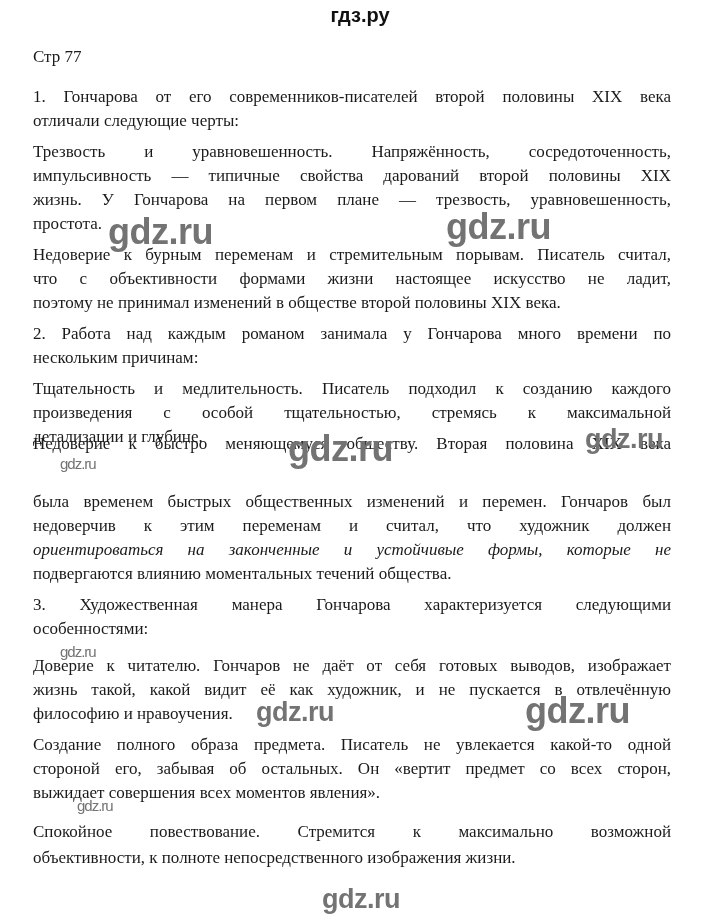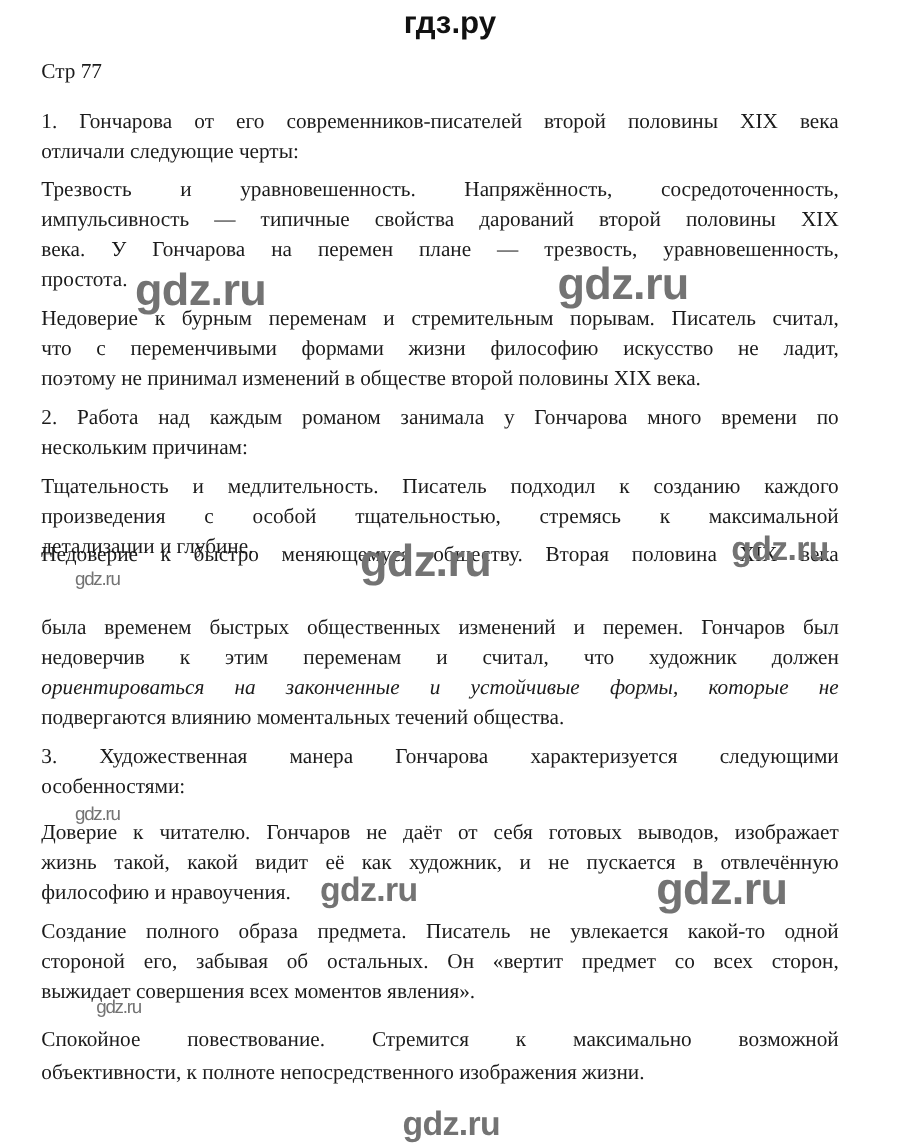--- a/index.html
+++ b/index.html
@@ -1,40 +1,40 @@
 <!DOCTYPE html>
 <html><head>
 <meta charset="utf-8">
 <style>
   html,body{margin:0;padding:0;background:#fff;}
   body{width:720px;height:918px;position:relative;overflow:hidden;font-family:"Liberation Serif","DejaVu Serif",serif;color:#1a1a1a;}
-  .header{position:absolute;left:0;top:0;width:720px;text-align:center;font-family:"Liberation Sans","DejaVu Sans",sans-serif;font-weight:bold;font-size:25px;top:4px;color:#111;}
+  .header{position:absolute;left:0;top:0;width:720px;text-align:center;font-family:"Liberation Sans","DejaVu Sans",sans-serif;font-weight:bold;font-size:20px;top:4px;color:#111;}
   .page{position:absolute;left:33px;top:130px;font-size:17px;}
   .line{position:absolute;left:33px;width:638px;font-size:17px;line-height:22px;white-space:nowrap;}
   .just{text-align:justify;text-align-last:justify;white-space:normal;}
   .wm{position:absolute;font-family:"Liberation Sans","DejaVu Sans",sans-serif;font-weight:bold;color:#737373;letter-spacing:-0.5px;}
   .wm-big{font-size:36px;}
   .wm-med{font-size:27px;}
   .wm-small{font-size:15px;font-weight:normal;letter-spacing:-1px;}
 </style>
 </head>
 <body>
 
 <div class="header">гдз.ру</div>
 <div class="page" id="page-label" style="top: 47px;">Стр 77</div>
 
 <div id="content">
     <div class="line just" style="top: 86px;">1. Гончарова от его современников-писателей второй половины XIX века</div>
     <div class="line" style="top: 110px;">отличали следующие черты:</div>
     <div class="line just" style="top: 141px;">Трезвость и уравновешенность. Напряжённость, сосредоточенность,</div>
     <div class="line just" style="top: 165px;">импульсивность — типичные свойства дарований второй половины XIX</div>
-    <div class="line just" style="top: 189px;">века. У Гончарова на перемен плане — трезвость, уравновешенность,</div>
+    <div class="line just" style="top: 189px;">жизнь. У Гончарова на первом плане — трезвость, уравновешенность,</div>
     <div class="line" style="top: 213px;">простота.</div>
     <div class="line just" style="top: 244px;">Недоверие к бурным переменам и стремительным порывам. Писатель считал,</div>
-    <div class="line just" style="top: 268px;">что с переменчивыми формами жизни философию искусство не ладит,</div>
+    <div class="line just" style="top: 268px;">что с объективности формами жизни настоящее искусство не ладит,</div>
     <div class="line" style="top: 292px;">поэтому не принимал изменений в обществе второй половины XIX века.</div>
     <div class="line just" style="top: 323px;">2. Работа над каждым романом занимала у Гончарова много времени по</div>
     <div class="line" style="top: 347px;">нескольким причинам:</div>
     <div class="line just" style="top: 378px;">Тщательность и медлительность. Писатель подходил к созданию каждого</div>
     <div class="line just" style="top: 402px;">произведения с особой тщательностью, стремясь к максимальной</div>
     <div class="line" style="top: 426px;">детализации и глубине.</div>
     <div class="line just" style="top: 433px;">Недоверие к быстро меняющемуся обществу. Вторая половина XIX века</div>
     <div class="line just" style="top: 491px;">была временем быстрых общественных изменений и перемен. Гончаров был</div>
     <div class="line just" style="top: 515px;">недоверчив к этим переменам и считал, что художник должен</div>
     <div class="line just" style="top: 539px; font-style: italic;">ориентироваться на законченные и устойчивые формы, которые не</div>

